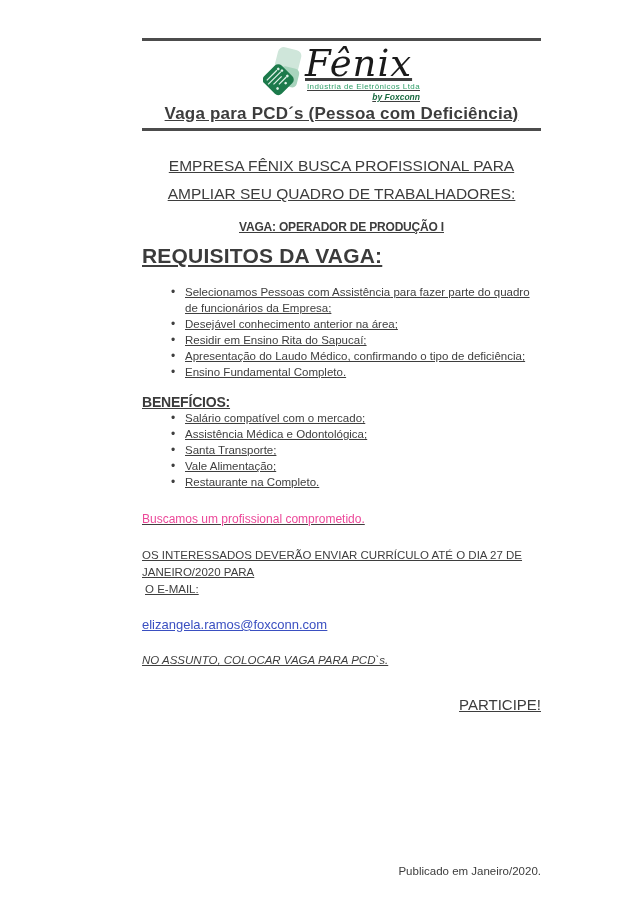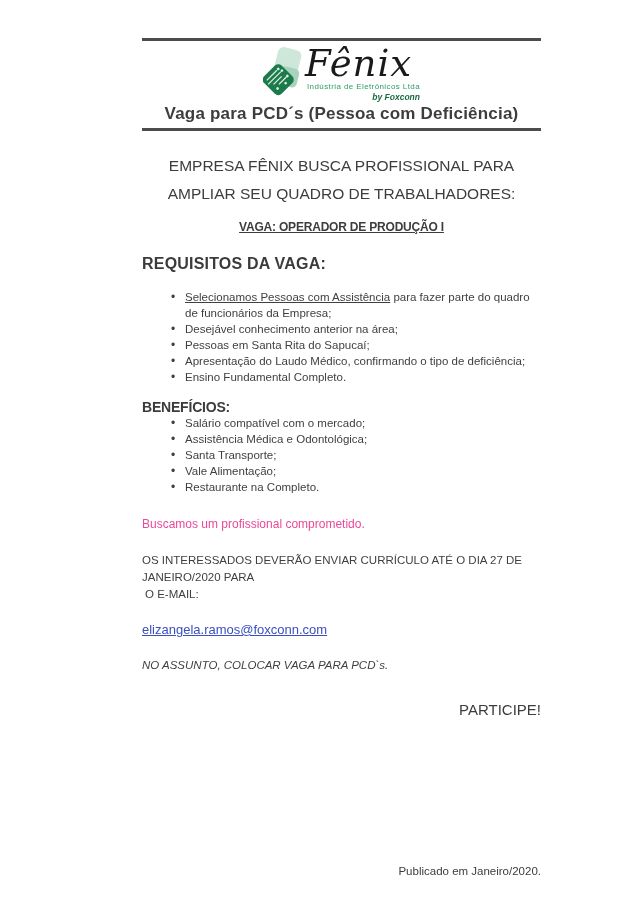--- a/index.html
+++ b/index.html
@@ -1,21 +1,21 @@
 <!DOCTYPE html>
 <html><head>
 <meta charset="utf-8">
 <style>
   * { margin:0; padding:0; box-sizing:border-box; }
   html,body { background:#ffffff; }
   body { font-family:"Liberation Sans", sans-serif; color:#3e3e3e; }
   .page {
     position:relative;
     width:532px; height:905px;
-    margin:0 auto; background:#ffffff; overflow:hidden;
+    margin:0 auto; background:#ffffff; overflow:hidden;text-decoration:underline;
   }
   .content { padding:38px 45px 0 88px; }
 
   
   .header-box {
     border-top:3px solid #4c4c4c;
     border-bottom:3px solid #4c4c4c;
     padding:3px 0 4px 0;
   }
   .logo { display:flex; justify-content:center; align-items:flex-start; gap:2px; }
@@ -41,21 +41,21 @@
   .intro {
     margin-top:21px; text-align:center;
     font-size:15.5px; line-height:28px; color:#3d3d3d;
   }
   .vacancy {
     margin-top:12px; text-align:center;
     font-size:12px; font-weight:bold; letter-spacing:-0.2px;
     text-decoration:underline; color:#3d3d3d;
   }
   .section-heading {
-    margin-top:21px; font-size:16px; color:#3b3b3b; letter-spacing:0.2px;
+    margin-top:10px; font-size:21px; color:#3b3b3b; letter-spacing:0.2px;
   }
   .section-heading-bold {
     margin-top:14px; font-size:14px; font-weight:bold; letter-spacing:-0.2px; color:#3b3b3b;
   }
   ul.bullets { margin-top:16px; padding-left:43px; list-style:none; }
   ul.bullets li {
     position:relative; font-size:11.5px; line-height:16px; color:#3f3f3f;
   }
   ul.bullets li::before {
     content:"•"; position:absolute; left:-14px; top:0; font-size:12px; color:#3f3f3f;
@@ -113,21 +113,21 @@
       <div class="doc-title">Vaga para PCD´s (Pessoa com Deficiência)</div>
     </div>
 
     <p class="intro">EMPRESA FÊNIX BUSCA PROFISSIONAL PARA AMPLIAR SEU QUADRO DE TRABALHADORES:</p>
     <p class="vacancy">VAGA: OPERADOR DE PRODUÇÃO I</p>
 
     <h2 class="section-heading">REQUISITOS DA VAGA:</h2>
     <ul class="bullets">
       <li><span class="u">Selecionamos Pessoas com Assistência</span><span> para fazer parte do quadro de funcionários da Empresa;</span></li>
       <li><span>Desejável conhecimento anterior na área;</span></li>
-      <li><span>Pessoas em Santa Rita do Sapucaí;</span></li>
+      <li><span>Residir em Ensino Rita do Sapucaí;</span></li>
       <li><span>Apresentação do Laudo Médico, confirmando o tipo de deficiência;</span></li>
       <li><span>Ensino Fundamental Completo.</span></li>
     </ul>
 
     <h2 class="section-heading-bold">BENEFÍCIOS:</h2>
     <ul class="bullets benefits">
       <li>Salário compatível com o mercado;</li>
       <li>Assistência Médica e Odontológica;</li>
       <li>Santa Transporte;</li>
       <li>Vale Alimentação;</li>

